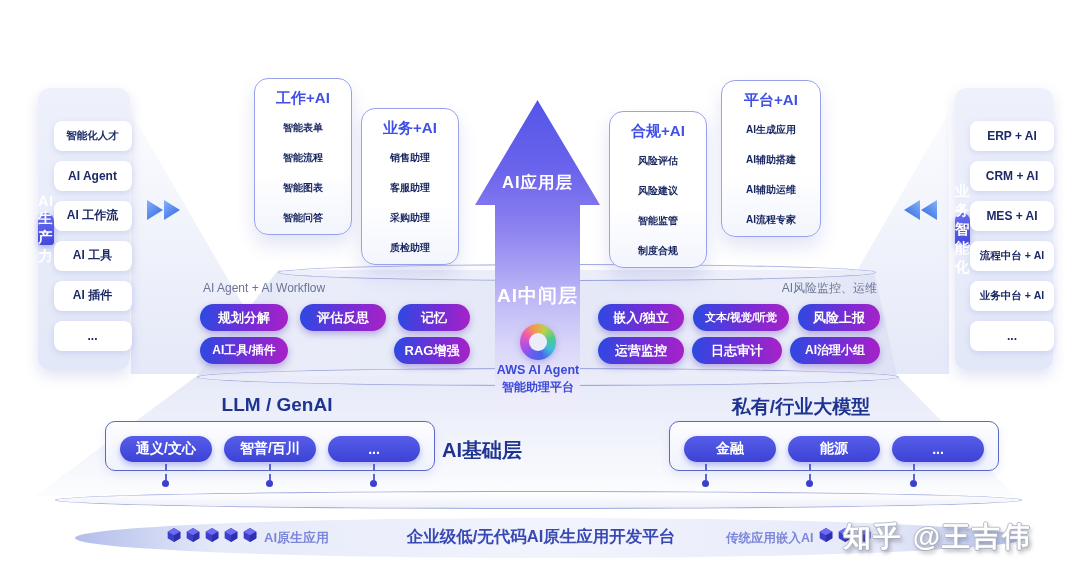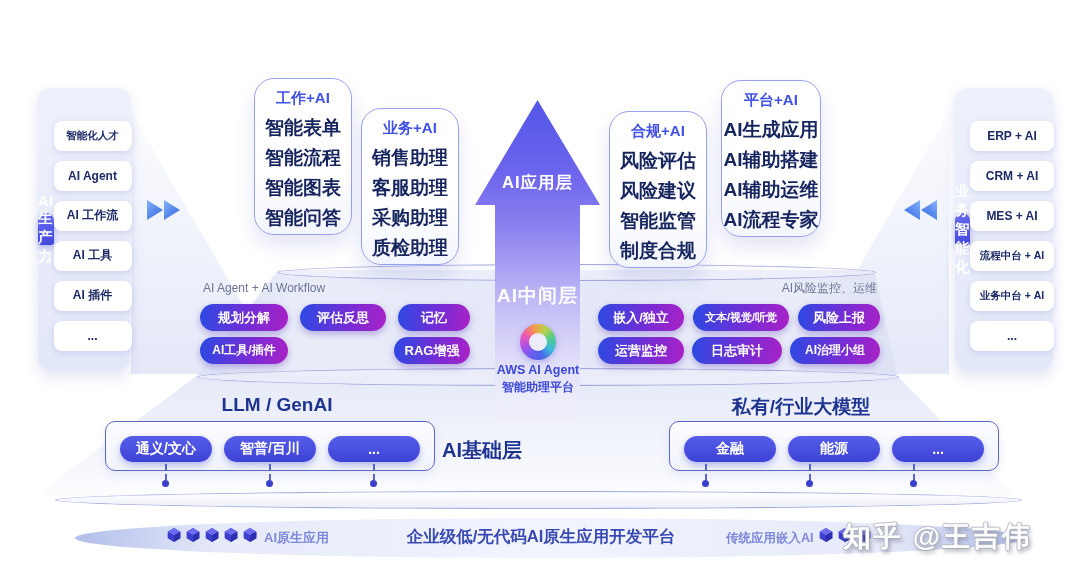--- a/index.html
+++ b/index.html
@@ -60,25 +60,25 @@
     box-shadow:0 2px 6px rgba(100,110,200,0.20);}
   .side-item.sm{font-size:10.5px;}
 
   
   .chev-group{display:flex;gap:1px;z-index:2;}
   .chev{width:16px;height:20px;background:linear-gradient(135deg,#85b4f8,#2f62e0);
     clip-path:polygon(0 0,100% 50%,0 100%);}
   .chev.rev{clip-path:polygon(100% 0,0 50%,100% 100%);background:linear-gradient(225deg,#85b4f8,#2f62e0);}
 
   
-  .app-card{width:98px;height:157px;border:1px solid #9aa1ec;border-radius:20px;z-index:5;
+  .app-card{width:98px;height:157px;border:1px solid #9aa1ec;border-radius:14px;z-index:5;
     background:linear-gradient(180deg,#ffffff 60%,#f3f5fd);box-shadow:0 10px 18px rgba(100,110,200,0.18);
     display:flex;flex-direction:column;align-items:center;padding-top:10px;box-sizing:border-box;}
   .card-title{font-size:15px;font-weight:700;color:#4150e6;height:24px;}
-  .card-item{font-size:19px;font-weight:600;color:#17255f;line-height:30px;}
+  .card-item{font-size:10px;font-weight:600;color:#17255f;line-height:30px;}
 
   
   .pill-grid{display:flex;flex-direction:column;gap:6px;z-index:4;}
   .pill-row{display:flex;justify-content:space-between;}
   .pill{height:27px;border-radius:14px;color:#ffffff;font-weight:700;font-size:13px;
     display:flex;align-items:center;justify-content:center;
     background:linear-gradient(95deg,#2c49e2 0%,#7a2bd4 60%,#a822c6 100%);
     box-shadow:0 3px 7px rgba(80,40,180,0.35);}
   .band-label{font-size:12px;color:#6b7494;z-index:3;}
 

